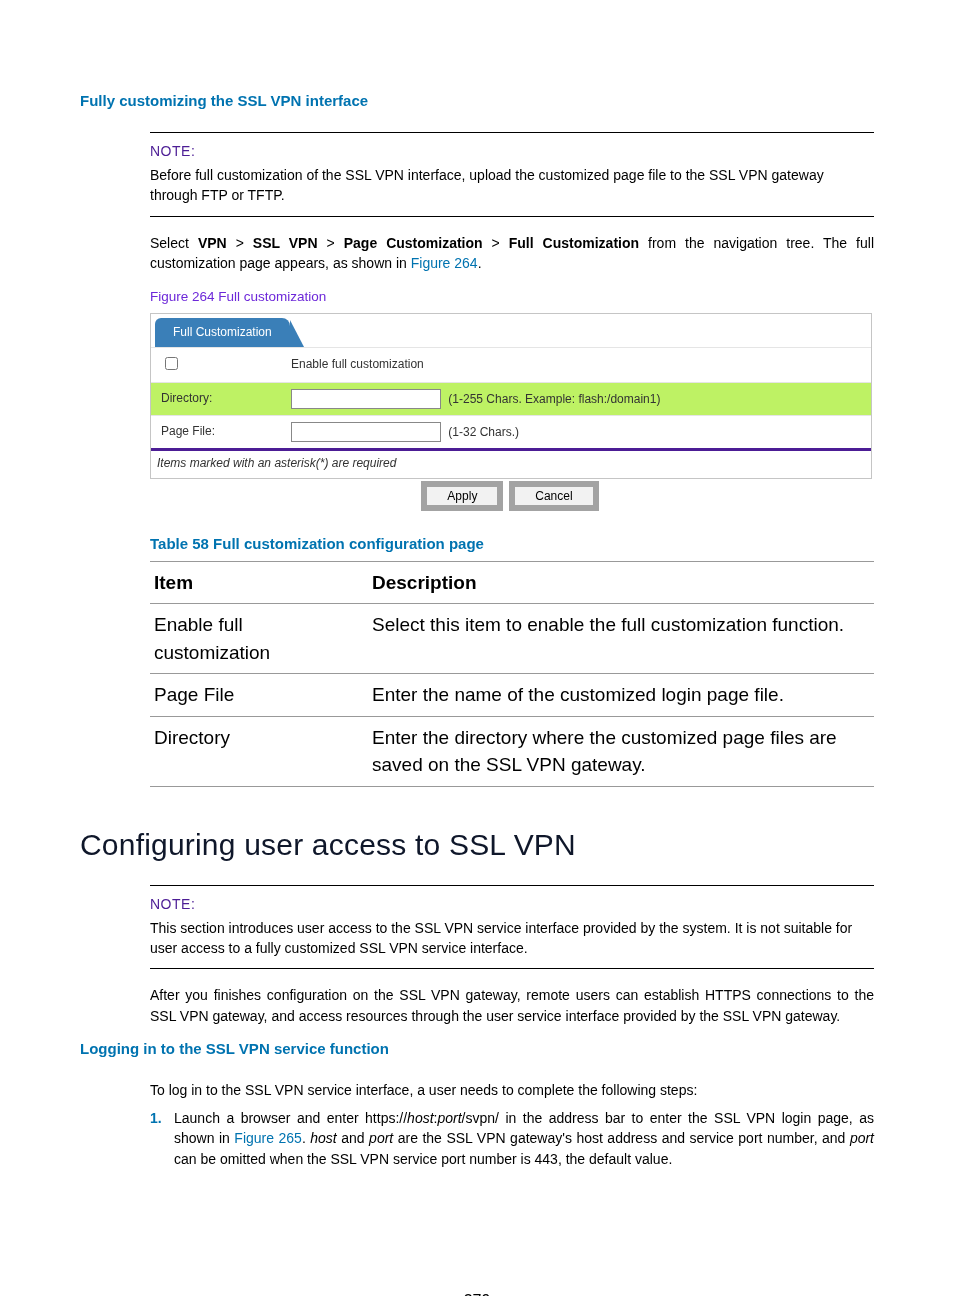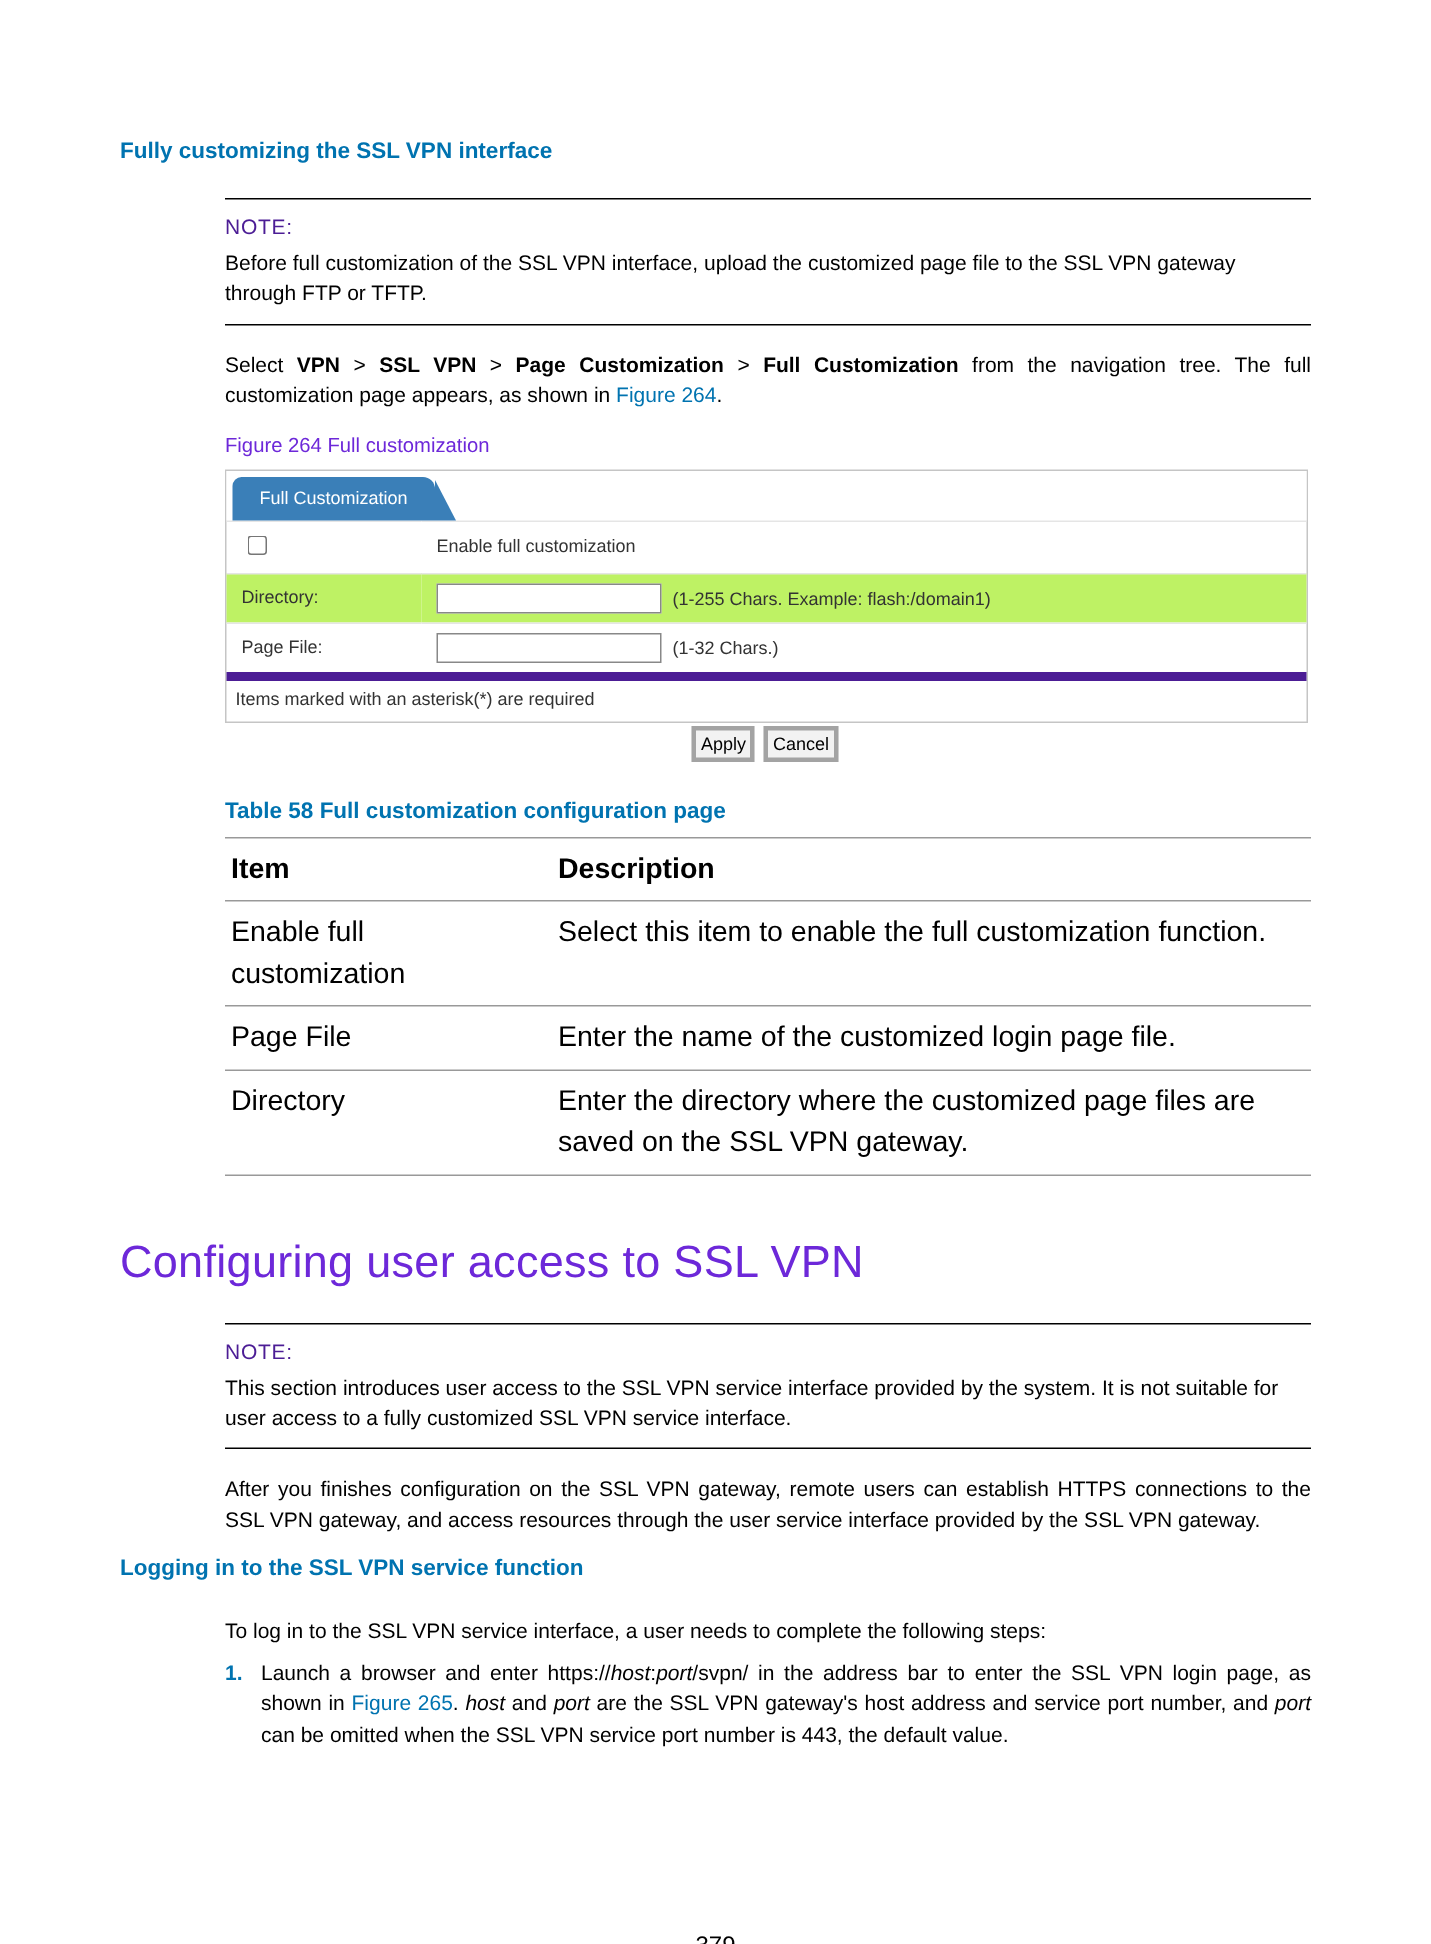--- a/index.html
+++ b/index.html
@@ -96,31 +96,32 @@
     border: 1px solid #888;
     padding: 1px 4px;
     font-size: 12px;
   }
   .shot input[type=checkbox] {
     width: 13px; height: 13px;
   }
   .shot .hint { margin-left: 4px; }
   .shot .req-note {
     padding: 4px 6px 6px 6px;
-    border-top: 6px solid #4c1d95;
+    border-top: 3px solid #4c1d95;
+    font-style: italic;
   }
   .shot-btns {
     text-align: center;
     margin: 2px 0 16px 0;
     width: 720px;
   }
   .shot-btns button {
     background: #f2f2f2;
-    border: 3px solid #a3a3a3;
-    padding: 2px 3px;
+    border: 6px solid #a3a3a3;
+    padding: 2px 20px;
     font-family: Tahoma, Arial, sans-serif;
     font-size: 12px;
     margin: 0 1px;
   }
 
   .table-caption {
     color: #0073b0;
     font-weight: bold;
     font-size: 15px;
     margin: 22px 0 6px 0;
@@ -138,21 +139,21 @@
   }
   table.desc th {
     border-top: 1px solid #999;
     font-weight: bold;
   }
   table.desc th:first-child, table.desc td:first-child {
     width: 210px;
   }
 
   .h1-blue {
-    color: #6d28d9;
+    color: #0f172a;
     font-weight: 300;
     font-size: 30px;
     margin: 36px 0 18px 0;
     letter-spacing: 0.2px;
   }
 
   ol.step {
     list-style: none;
     padding-left: 0;
     margin: 8px 0 0 0;

